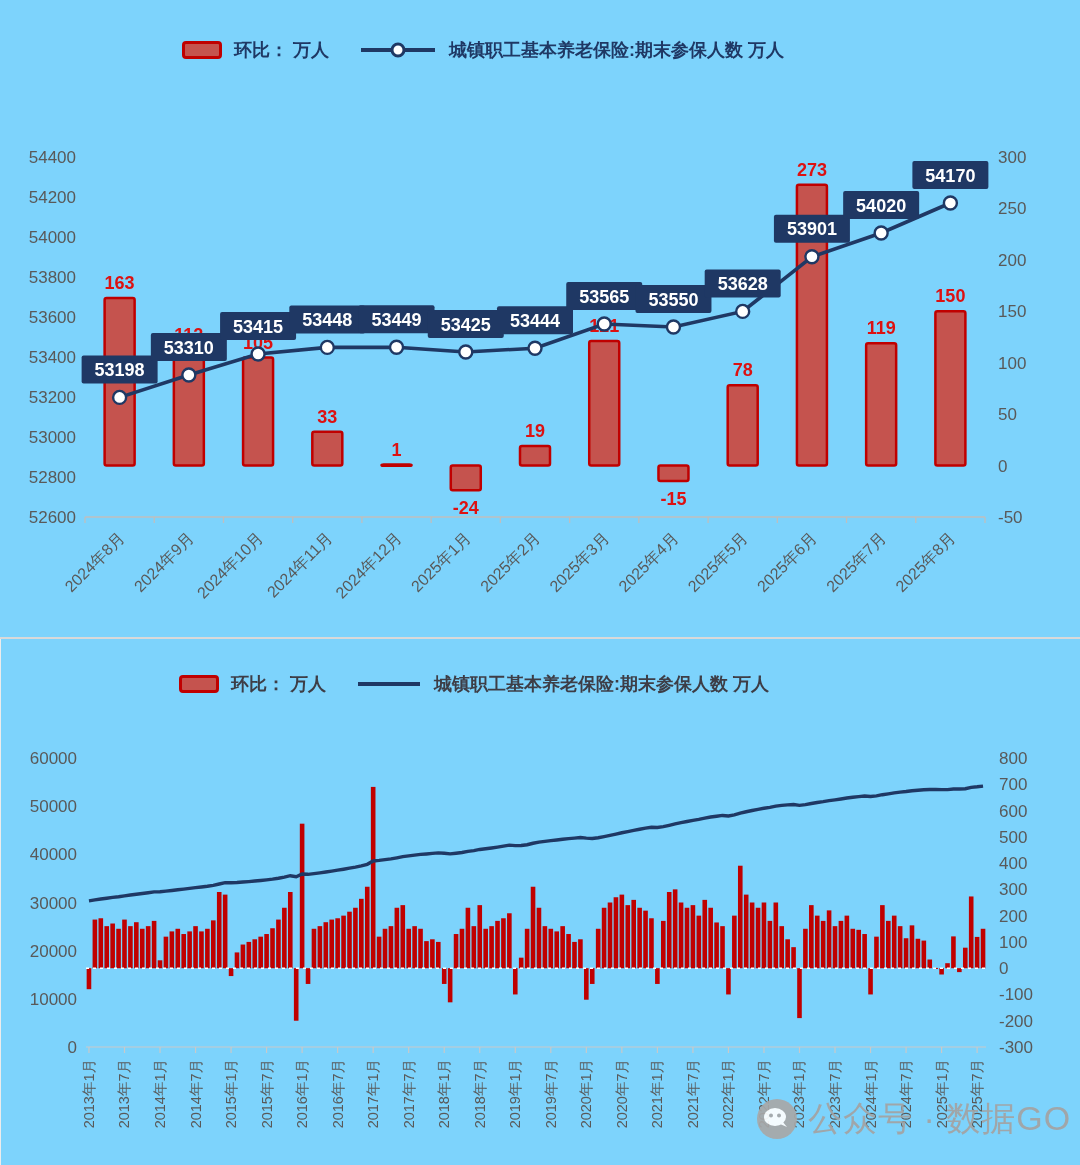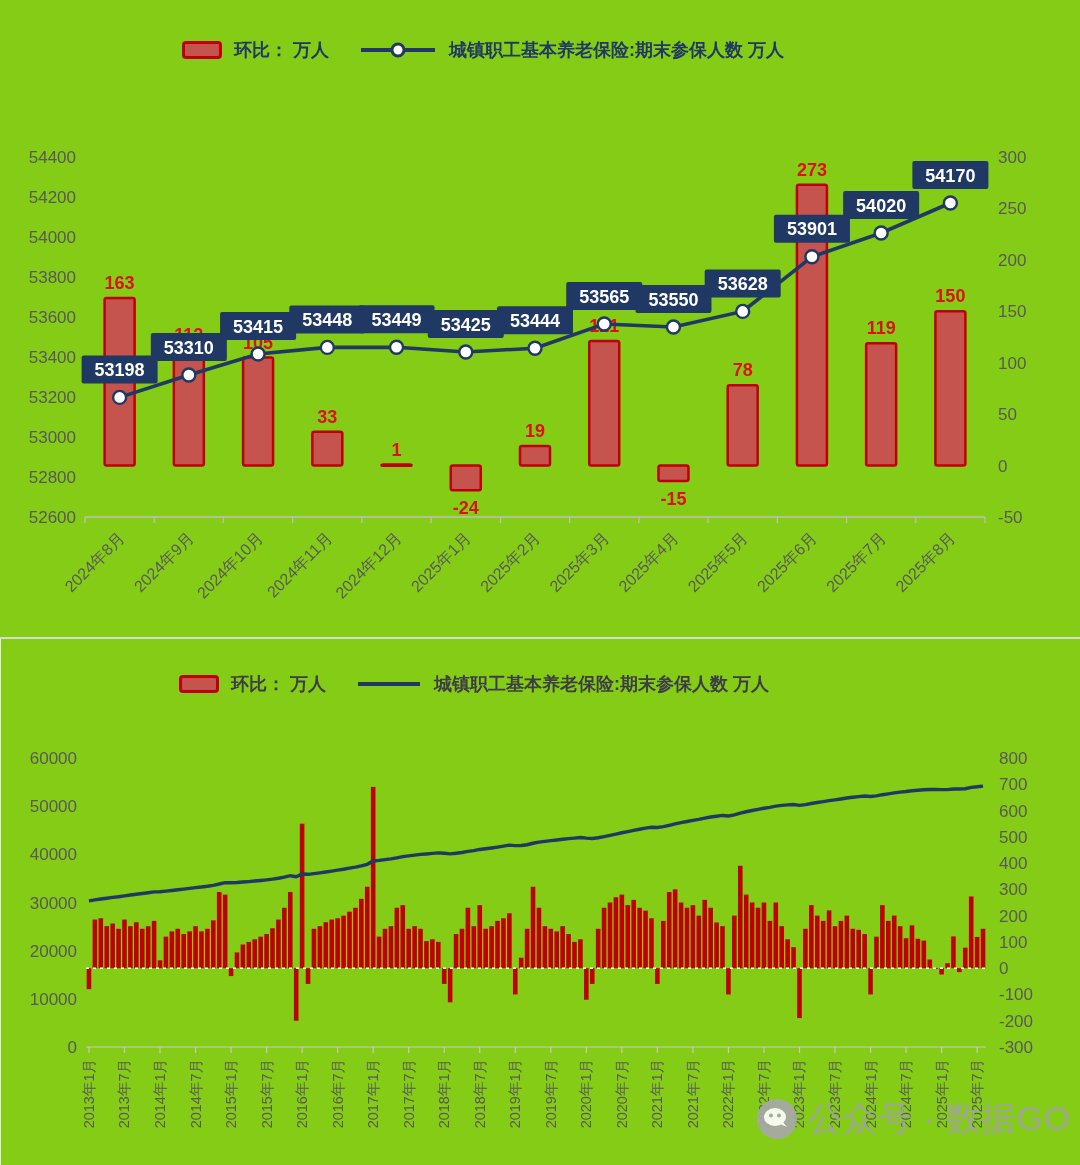--- a/index.html
+++ b/index.html
@@ -1,19 +1,19 @@
 <!DOCTYPE html>
 <html><head>
 <meta charset="utf-8">
 <style>
   html,body{margin:0;padding:0;background:#ffffff;}
   body{width:1080px;height:1165px;position:relative;overflow:hidden;
        font-family:"Liberation Sans","DejaVu Sans",sans-serif;}
   #canvas{position:absolute;inset:0;width:1080px;height:1165px;background:#ffffff;}
-  .panel{position:absolute;left:0;width:1080px;background:#84cc16;text-align:center;}
+  .panel{position:absolute;left:0;width:1080px;background:#7dd3fc;text-align:center;}
   #top-panel{top:0;height:637px;}
   #bottom-panel{top:639px;height:526px;border-left:1px solid #ececec;border-right:1px solid #ececec;}
   #separator{position:absolute;top:637px;left:0;width:1080px;height:2px;background:#d9d9d9;}
   .legend{position:absolute;display:flex;align-items:center;gap:12px;white-space:nowrap;}
   #legend-top{left:182px;top:38px;color:#1f3864;font-size:18px;font-weight:bold;}
   #legend-bottom{left:178px;top:33px;color:#3d3d46;font-size:18px;font-weight:bold;}
   .swatch-bar{display:inline-block;width:40px;height:18px;background:#c5534e;
               border:3px solid #c00000;border-radius:4px;box-sizing:border-box;}
   .swatch-line{display:inline-flex;align-items:center;}
   .legend-gap{display:inline-block;width:6px;}

